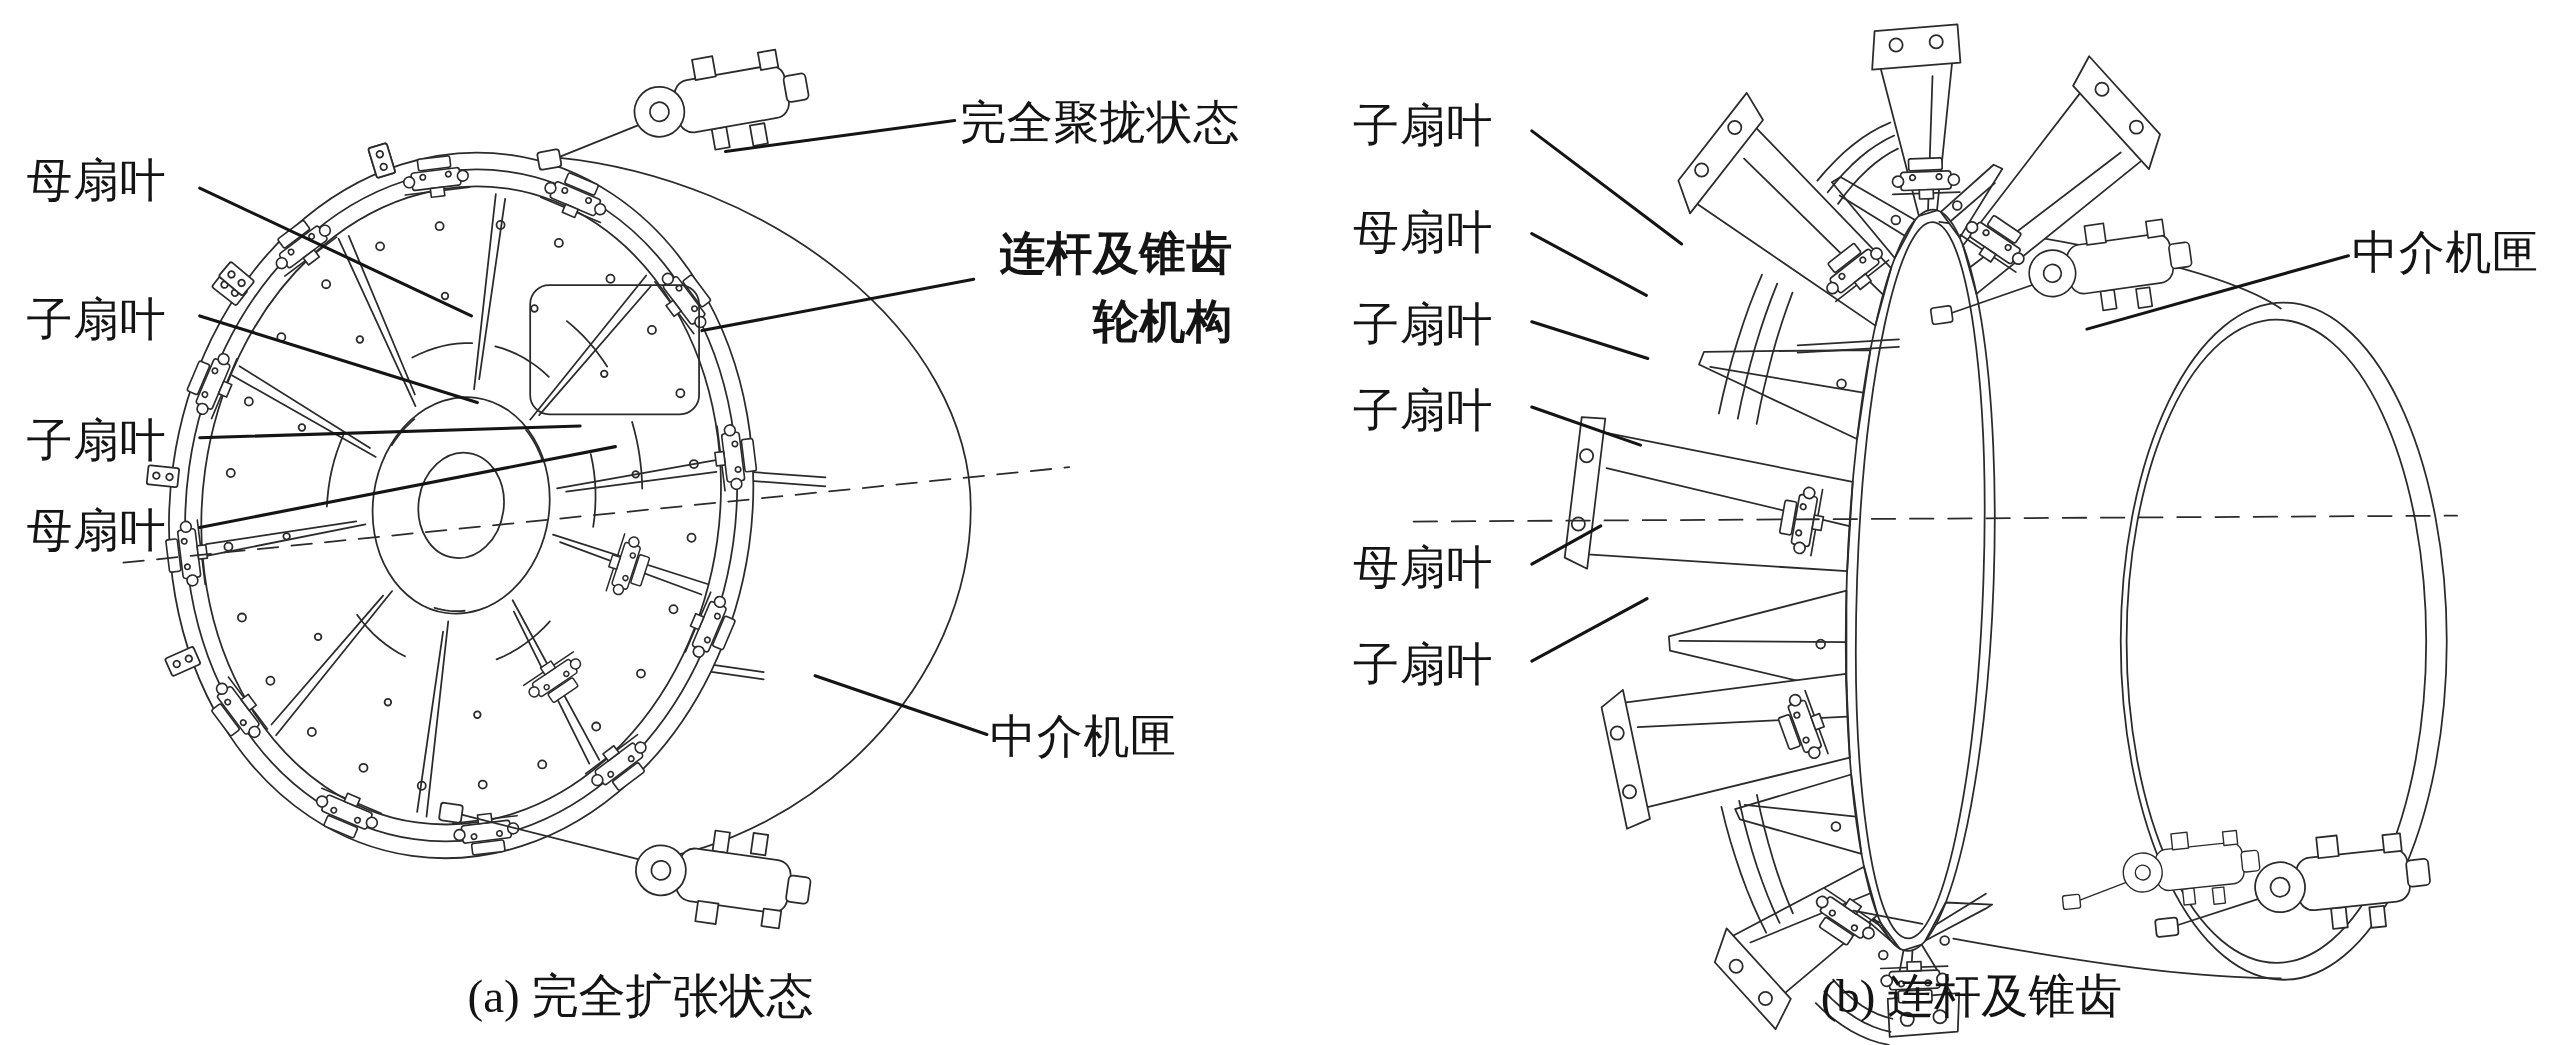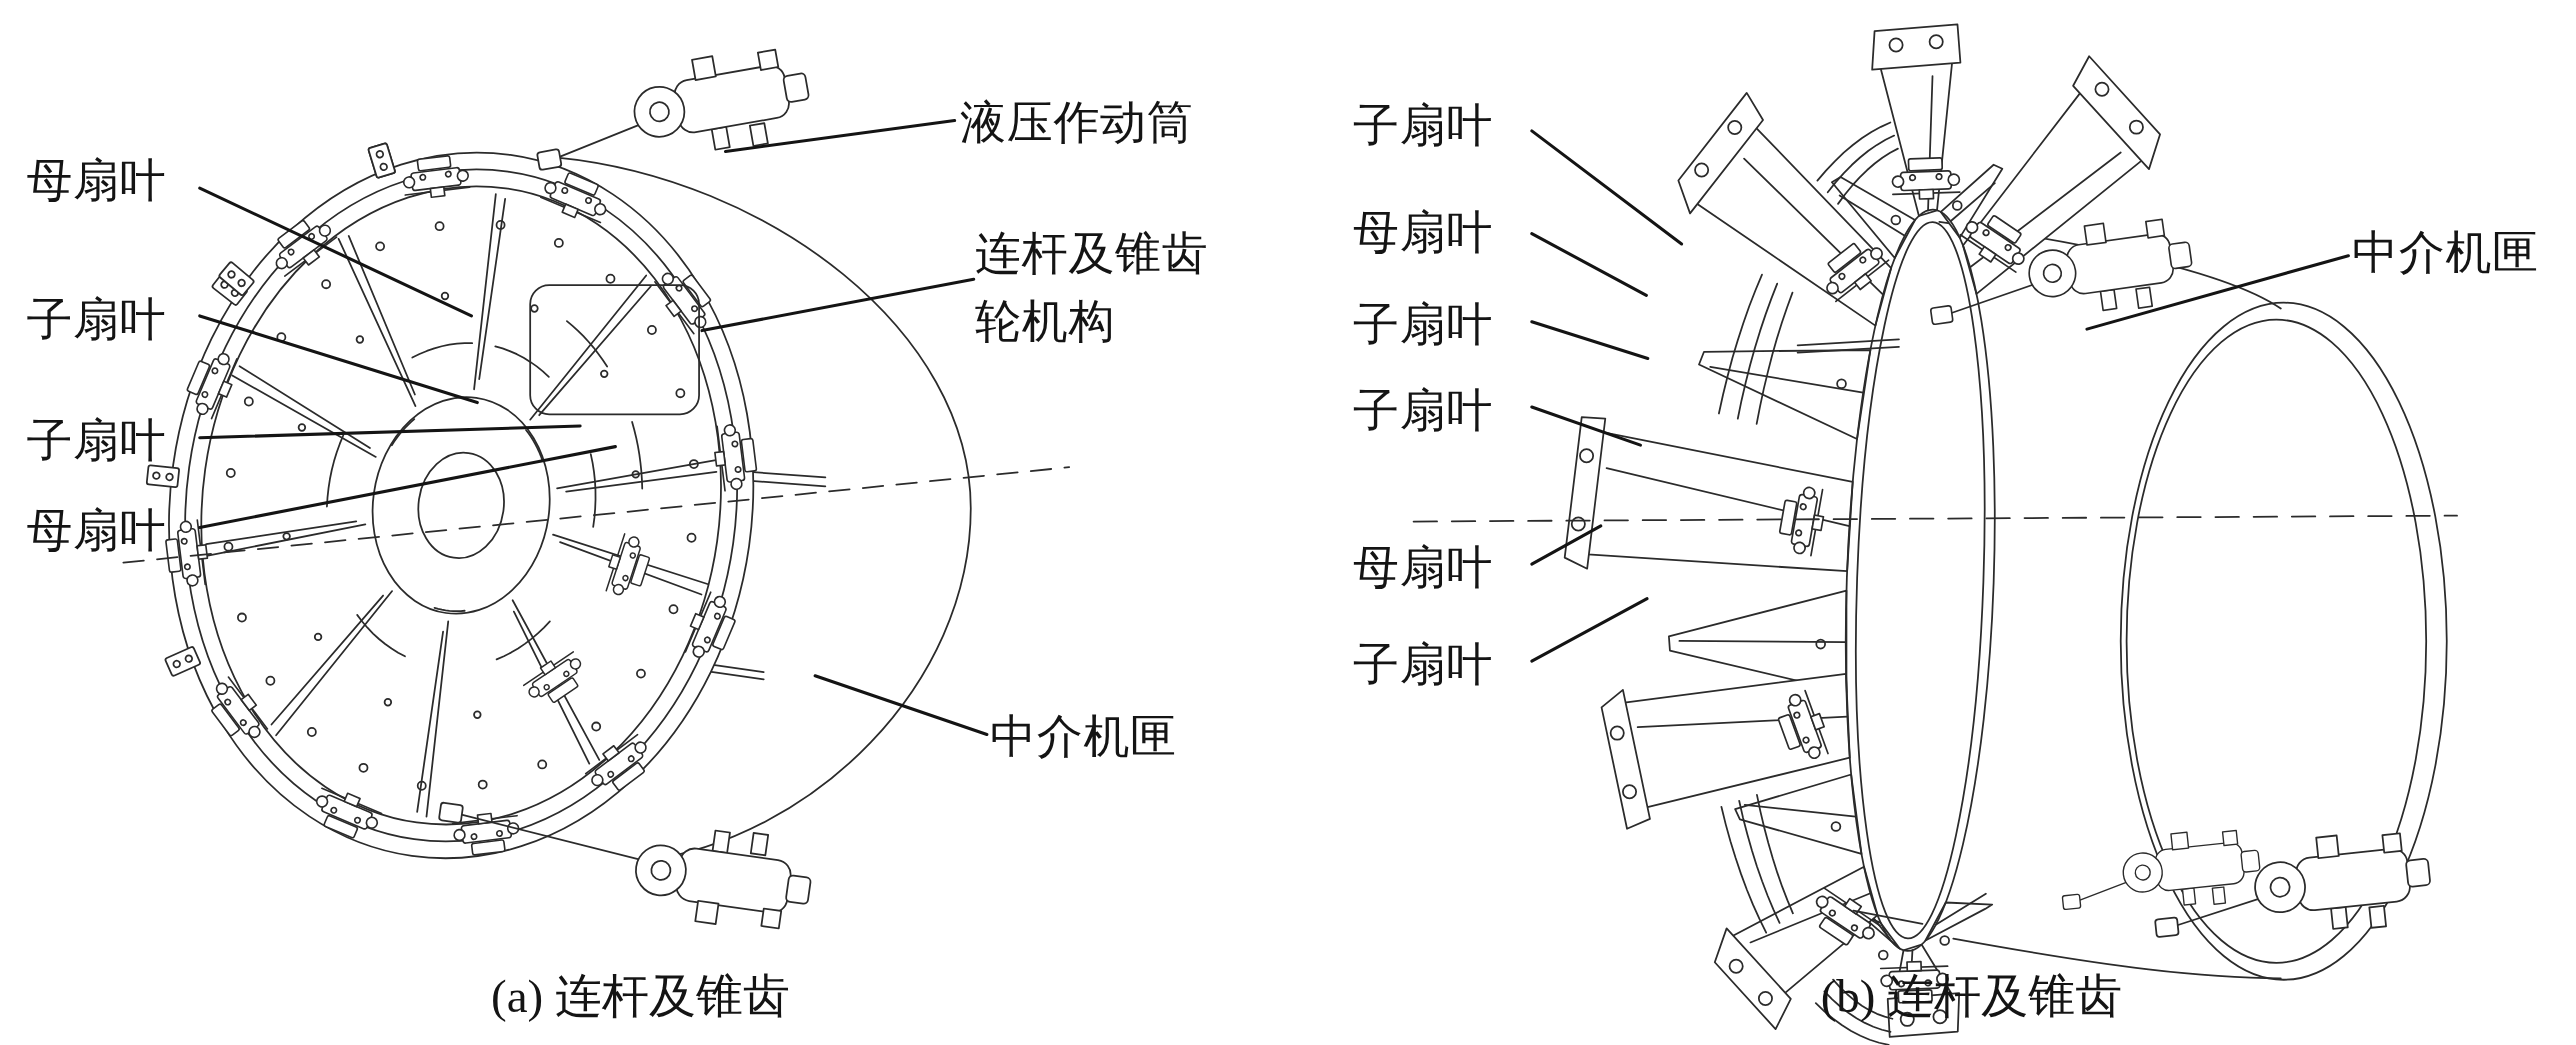--- a/index.html
+++ b/index.html
@@ -3,21 +3,21 @@
 <meta charset="utf-8">
 <style>
   html,body{margin:0;padding:0;background:#ffffff;}
   #stage{position:relative;width:2576px;height:1046px;background:#ffffff;overflow:hidden;
          font-family:"Liberation Serif","DejaVu Serif",serif;}
   #art{position:absolute;left:0;top:0;}
   .ln{stroke:#2b2b2b;fill:none;stroke-width:2.4;stroke-linecap:round;stroke-linejoin:round;}
   .fw{fill:#ffffff;}
   .ld{stroke:#141414;stroke-width:4.2;fill:none;stroke-linecap:round;}
   .lbl{position:absolute;font-size:46px;line-height:50px;color:#141414;white-space:nowrap;letter-spacing:0.7px;}
-  .center{text-align:left;}
+  .center{text-align:right;font-weight:bold;}
   .lk{line-height:68px;}
   .cap{position:absolute;font-size:47px;line-height:51px;color:#141414;text-align:center;white-space:nowrap;}
 </style>
 </head>
 <body>
 
 <div id="stage">
 
   <svg id="art" width="2576" height="1046" viewBox="0 0 3508 1424">
       <g>
@@ -499,27 +499,27 @@
         <line x1="2086" y1="768" x2="2180" y2="716" class="ld"></line>
         <line x1="2086" y1="900" x2="2243" y2="815" class="ld"></line>
         <line x1="3198" y1="348" x2="2842" y2="448" class="ld"></line>
       </g>
     </svg>
 
   <div class="lbl" style="left:26.4px;top:156px">母扇叶</div>
   <div class="lbl" style="left:26.4px;top:295px">子扇叶</div>
   <div class="lbl" style="left:26.4px;top:416px">子扇叶</div>
   <div class="lbl" style="left:26.4px;top:506px">母扇叶</div>
-  <div class="lbl" style="left:960px;top:98px">液压作动筒</div>
+  <div class="lbl" style="left:960px;top:98px">完全聚拢状态</div>
   <div class="lbl center lk" style="left:975px;top:220px;width:258px">
     <div>连杆及锥齿</div>
     <div>轮机构</div>
   </div>
   <div class="lbl" style="left:990px;top:712px">中介机匣</div>
-  <div class="cap" style="left:413px;top:971px;width:455px">(a) 连杆及锥齿</div>
+  <div class="cap" style="left:413px;top:971px;width:455px">(a) 完全扩张状态</div>
 
   <div class="lbl" style="left:1353px;top:101px">子扇叶</div>
   <div class="lbl" style="left:1353px;top:208px">母扇叶</div>
   <div class="lbl" style="left:1353px;top:300px">子扇叶</div>
   <div class="lbl" style="left:1353px;top:386px">子扇叶</div>
   <div class="lbl" style="left:1353px;top:543px">母扇叶</div>
   <div class="lbl" style="left:1353px;top:640px">子扇叶</div>
   <div class="lbl" style="left:2352px;top:228px">中介机匣</div>
   <div class="cap" style="left:1751px;top:971px;width:441px">(b) 连杆及锥齿</div>
 </div>

